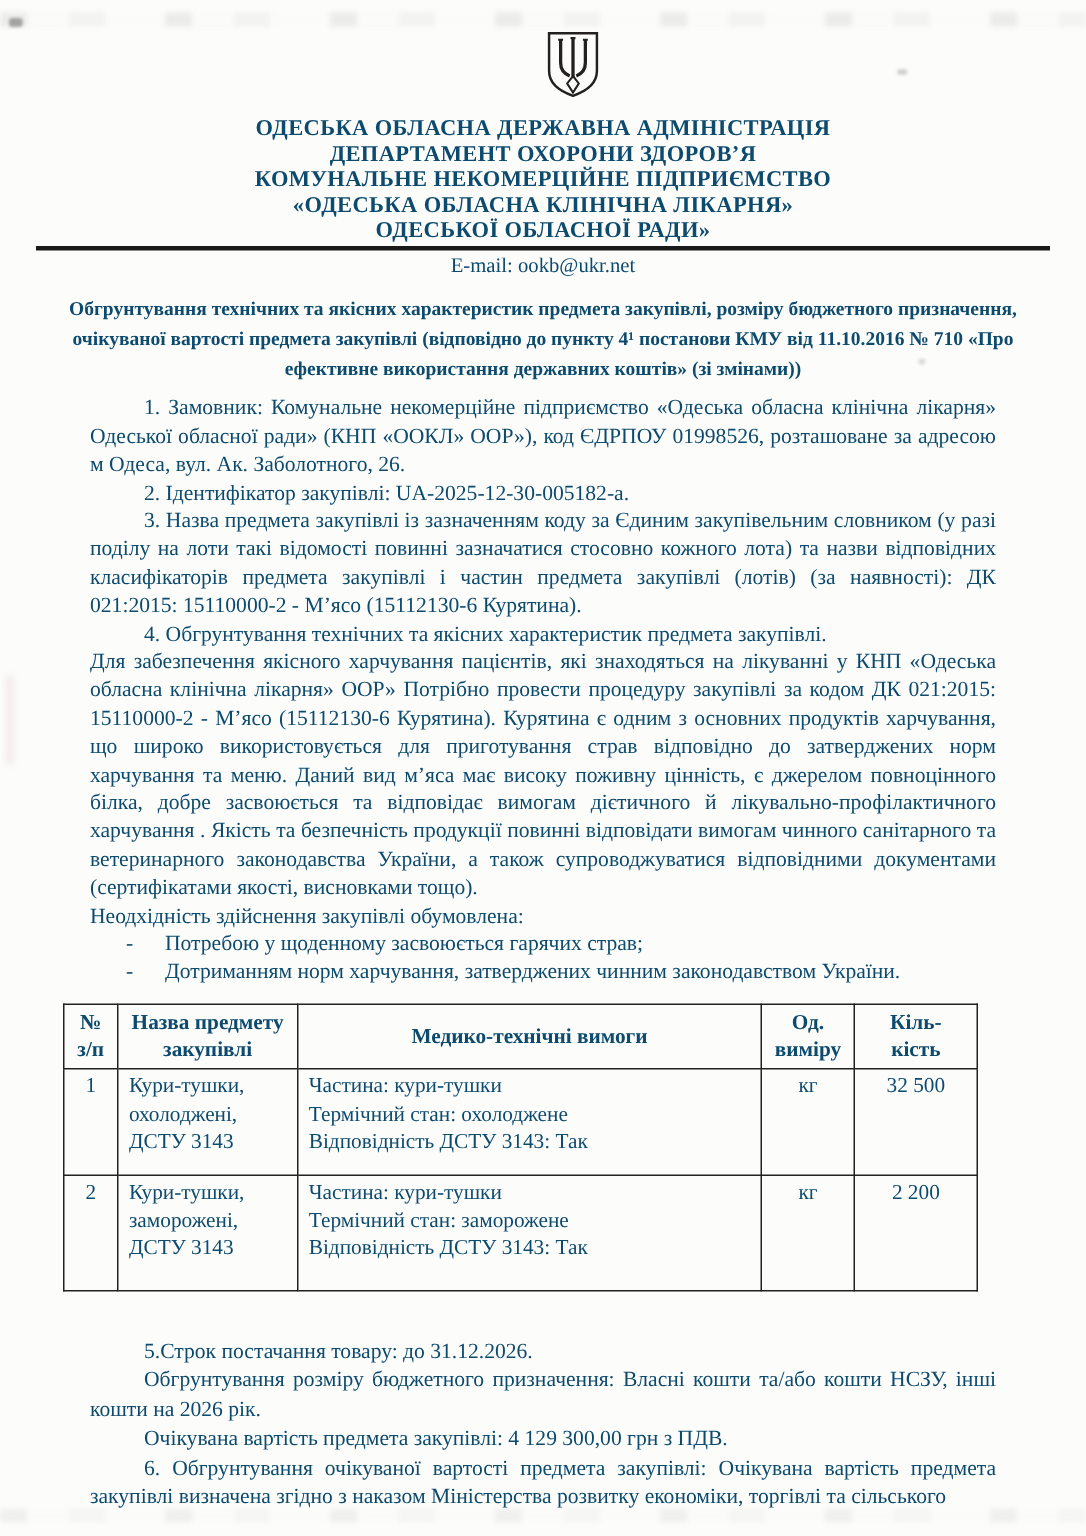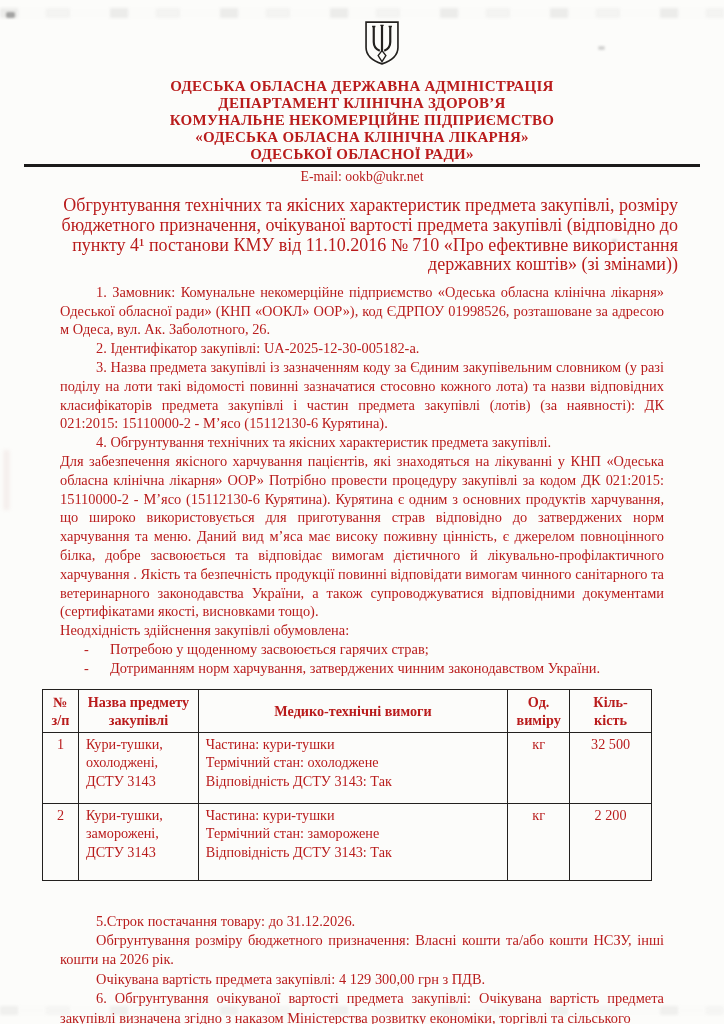--- a/index.html
+++ b/index.html
@@ -3,21 +3,21 @@
 <meta charset="utf-8">
 <style>
   html,body{margin:0;padding:0;}
   body{
     width:724px;height:1024px;
     background:#e9e9e7;
     font-family:"Liberation Serif","DejaVu Serif",serif;
   }
   .page{
     position:relative;width:724px;height:1024px;overflow:hidden;
-    background:#fcfcfa;color:#b91c1c;
+    background:#fcfcfa;color:#0c4a6e;
   }
   
   .noise-band{position:absolute;left:0;right:0;opacity:.45;pointer-events:none;
     background:repeating-linear-gradient(90deg,rgba(110,110,110,.25) 0 18px,rgba(190,190,190,.06) 18px 46px,rgba(140,140,140,.18) 46px 70px,rgba(200,200,200,.04) 70px 110px);
     filter:blur(1.6px);}
   .noise-top{top:8px;height:10px;}
   .noise-bottom{top:1006px;height:9px;opacity:.35;}
   .speck{position:absolute;background:rgba(90,90,90,.5);border-radius:2px;filter:blur(1px);pointer-events:none;}
   .speck-a{left:6px;top:12px;width:9px;height:6px;}
   .speck-b{left:598px;top:46px;width:7px;height:4px;opacity:.5;}
@@ -31,22 +31,22 @@
   
   .org{margin-top:13px;text-align:center;}
   .org-line{font-weight:700;font-size:15px;line-height:17px;letter-spacing:.25px;}
   .rule{width:676px;height:3px;background:#1b1a19;margin:1px auto 2px auto;}
   .contact{text-align:center;}
   .contact-line{font-size:13.8px;line-height:16.4px;}
   .email-link{}
 
   
   .doc-title{
-    margin:11px auto 0 auto;width:632px;text-align:right;
-    font-weight:400;font-size:18px;line-height:19.6px;
+    margin:11px auto 0 auto;width:632px;text-align:center;
+    font-weight:700;font-size:13px;line-height:19.6px;
   }
 
   
   .body-text{margin:8px auto 0 auto;width:604px;font-size:14.4px;line-height:18.8px;text-align:justify;}
   .body-text p{margin:0;}
   .p-indent{text-indent:36px;}
   .dash-list{margin:0;padding:0;list-style:none;}
   .dash-row{display:flex;}
   .dash-marker{width:26px;padding-left:24px;flex:none;}
   .dash-text{flex:1;}
@@ -95,21 +95,21 @@
         <path d="M47 10 V38 C47 48 41 52 36 54" stroke-width="4"></path>
         <path d="M32 8 V56" stroke-width="4"></path>
         <path d="M32 54 l-7 9 7 11 7 -11 Z" stroke-width="2.5"></path>
         <path d="M14 10 h6 M44 10 h6 M29 8 h6" stroke-width="2.5"></path>
       </svg>
     </span>
   </div>
 
   <div class="org">
     <div class="org-line">ОДЕСЬКА ОБЛАСНА ДЕРЖАВНА АДМІНІСТРАЦІЯ</div>
-    <div class="org-line">ДЕПАРТАМЕНТ КЛІНІЧНА ЗДОРОВ’Я</div>
+    <div class="org-line">ДЕПАРТАМЕНТ ОХОРОНИ ЗДОРОВ’Я</div>
     <div class="org-line">КОМУНАЛЬНЕ НЕКОМЕРЦІЙНЕ ПІДПРИЄМСТВО</div>
     <div class="org-line">«ОДЕСЬКА ОБЛАСНА КЛІНІЧНА ЛІКАРНЯ»</div>
     <div class="org-line">ОДЕСЬКОЇ ОБЛАСНОЇ РАДИ»</div>
   </div>
 
   <div class="rule"></div>
 
   <div class="contact">
     <div class="contact-line"><span>E-mail: </span><span class="email-link">ookb@ukr.net</span></div>
   </div>

